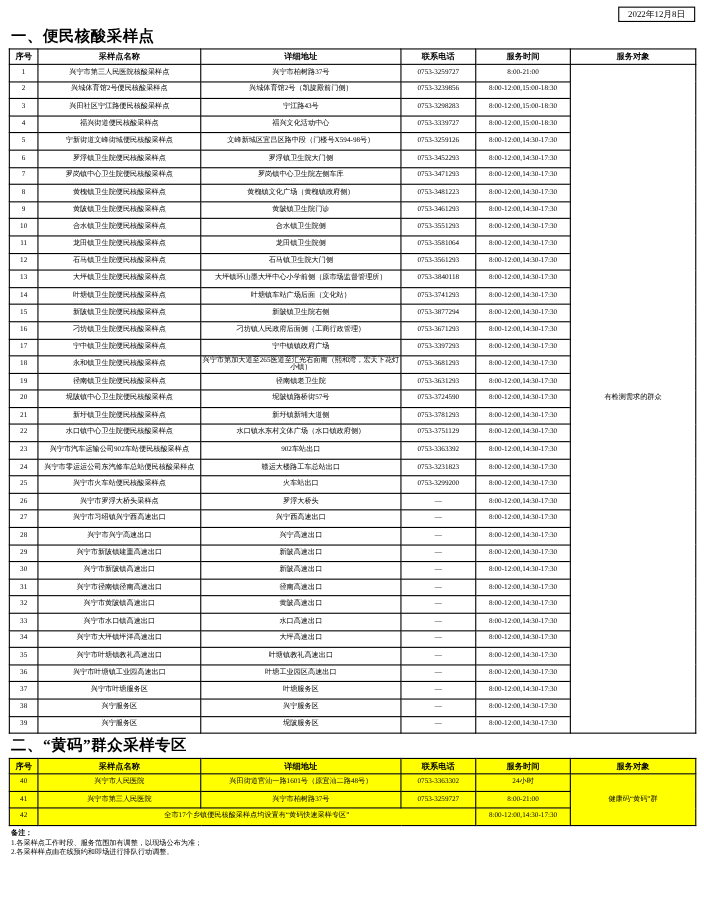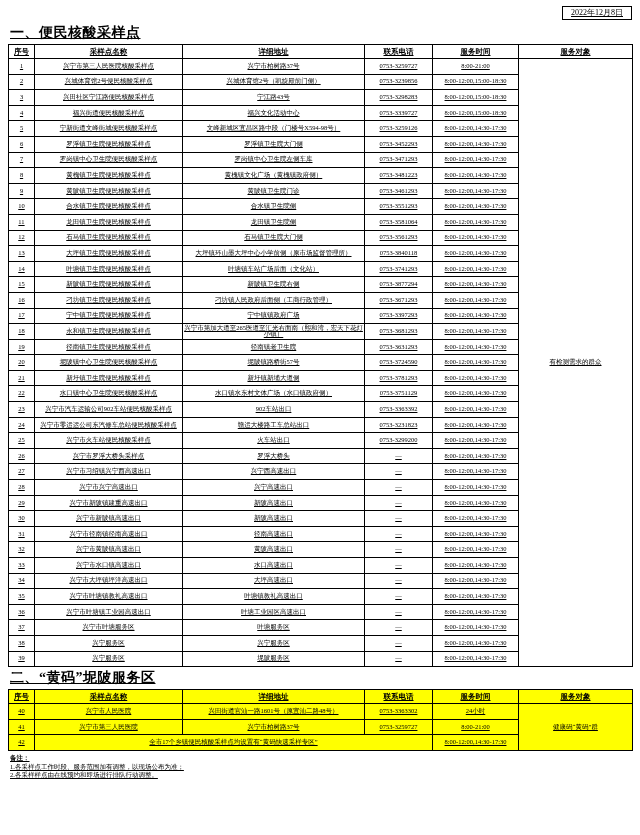--- a/index.html
+++ b/index.html
@@ -4,21 +4,21 @@
 <style>
   html,body{margin:0;padding:0;}
   body{
     width:640px;height:835px;
     background:#ffffff;
     font-family:"Liberation Serif","DejaVu Serif",serif;
     color:#000;
     font-size:7px;
     -webkit-font-smoothing:antialiased;
   }
-  .page{position:relative;width:640px;height:647px;box-sizing:border-box;padding:4px 8px 0 8px;text-decoration:underline;}
+  .page{position:relative;width:640px;height:647px;box-sizing:border-box;padding:4px 8px 0 8px;}
   .datebar{
     display:flex;justify-content:flex-end;align-items:center;
     margin:2px 0 4px 0;
   }
   .datebox{
     border:1px solid #000;
     padding:2px 8px;
     font-size:8px;
     line-height:1;
   }
@@ -366,21 +366,21 @@
         <tr>
           <td>39</td>
           <td>兴宁服务区</td>
           <td>坭陂服务区</td>
           <td>—</td>
           <td>8:00-12:00,14:30-17:30</td>
         </tr>
       </tbody>
   </table>
 
-  <div class="sec-title">二、“黄码”坭陂服务区</div>
+  <div class="sec-title">二、“黄码”群众采样专区</div>
 
   <table class="tbl2">
     <colgroup>
       <col class="c0">
         <col class="c1">
         <col class="c2">
         <col class="c3">
         <col class="c4">
         <col class="c5">
     </colgroup>

